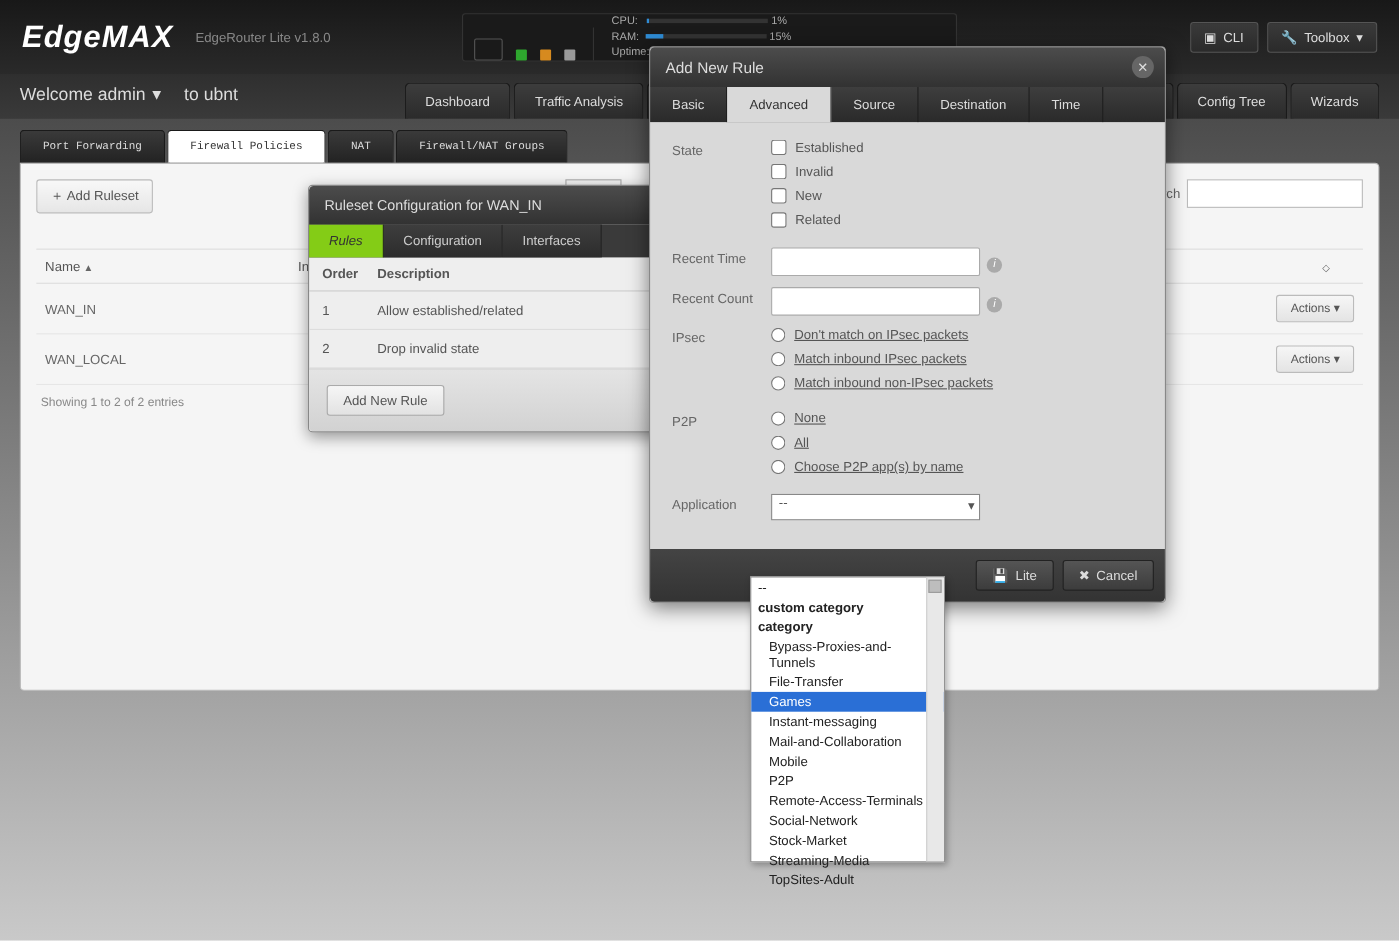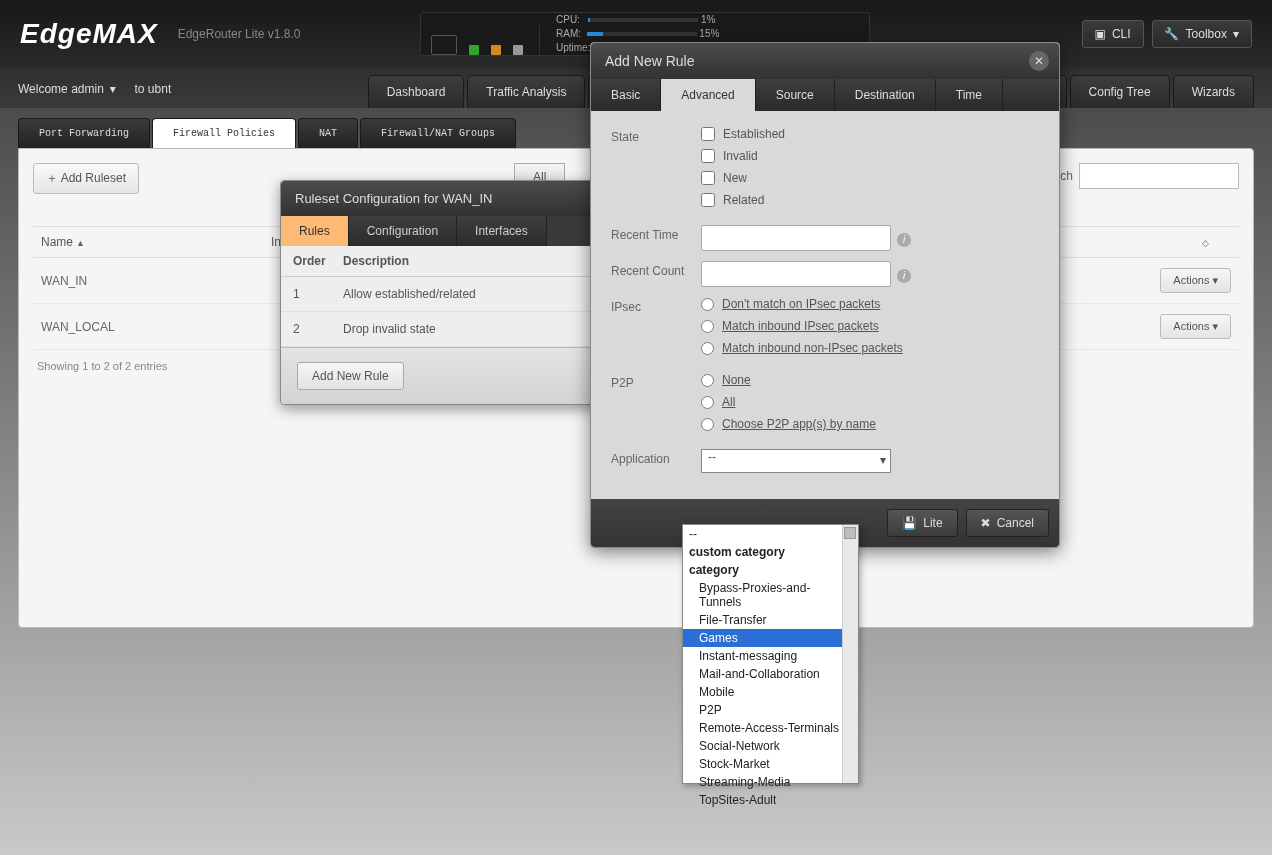--- a/index.html
+++ b/index.html
@@ -11,21 +11,21 @@
 .statsbox { position:absolute; left:420px; top:12px; height:44px; width:450px; background:#1a1a1a; border:1px solid #333; border-radius:3px; display:flex; align-items:flex-end; padding:0 10px; gap:12px; }
 .iface-icon { width:26px; height:20px; border:1px solid #555; border-radius:2px; display:inline-block; }
 .port { width:10px; height:10px; border-radius:1px; display:inline-block; }
 .statcol { color:#aaa; font-size:10px; line-height:14px; }
 .statcol .bar { display:inline-block; width:110px; height:4px; background:#333; position:relative; vertical-align:middle; }
 .statcol .bar .fill { position:absolute; left:0; top:0; height:100%; background:#2e8cd6; }
 .top-actions { margin-left:auto; display:flex; gap:8px; }
 .btn { background: linear-gradient(180deg,#3a3a3a,#2a2a2a); border:1px solid #555; border-radius:3px; color:#ddd; padding:6px 12px; font-size:12px; cursor:pointer; display:inline-flex; align-items:center; gap:6px; }
 
 .navrow { height: 40px; background: linear-gradient(180deg,#2f2f2f,#3a3a3a); display:flex; align-items:flex-end; padding:0 18px; }
-.welcome { color:#ddd; font-size:12px; padding-bottom:12px; display:flex; align-items:flex-end; gap:6px; }
+.welcome { color:#ddd; font-size:16px; padding-bottom:12px; display:flex; align-items:flex-end; gap:6px; }
 .nav-tabs { margin-left:auto; display:flex; gap:3px; }
 .nav-tab { background:linear-gradient(180deg,#3d3d3d,#2b2b2b); border:1px solid #1a1a1a; border-bottom:none; color:#ddd; padding:9px 18px; font-size:12px; border-radius:5px 5px 0 0; cursor:pointer; }
 
 .content { padding: 10px 18px; position:relative; }
 .subtabs { display:flex; gap:2px; margin-bottom:0; }
 .subtab { background:linear-gradient(180deg,#3a3a3a,#222); color:#ddd; padding:9px 20px; font-size:10px; border-radius:4px 4px 0 0; cursor:pointer; border:1px solid #1a1a1a; border-bottom:none;font-family:Liberation Mono, monospace;}
 .subtab.active { background:#fff; color:#333; }
 
 .panel { background:#f5f5f5; border:1px solid #bbb; border-radius:0 4px 4px 4px; padding:14px; position:relative; min-height:480px;}
 .add-ruleset { background:linear-gradient(180deg,#f8f8f8,#e6e6e6); border:1px solid #bbb; border-radius:3px; padding:6px 12px; font-size:12px; color:#555; cursor:pointer; }
@@ -39,26 +39,26 @@
 .th.name { width:230px; }
 .th.iface { width:210px; }
 .th.num { width:210px; }
 .sort-arrow { font-size:9px; color:#666; margin-left:3px;}
 
 .row { display:flex; border-bottom:1px solid #e6e6e6; padding:10px 8px; font-size:12px; color:#666; align-items:center;}
 .actions-btn { margin-left:auto; background:linear-gradient(180deg,#f6f6f6,#e4e4e4); border:1px solid #bbb; border-radius:3px; padding:5px 12px; font-size:11px; color:#555; cursor:pointer;}
 .showing { color:#888; font-size:11px; margin-top:10px; padding-left:4px;}
 
 
-.modal-ruleset { position:absolute; left:280px; top:180px; width:560px; background:#eee; border:1px solid #888; border-radius:4px; box-shadow:0 4px 14px rgba(0,0,0,0.4); }
+.modal-ruleset { position:absolute; left:280px; top:168px; width:560px; background:#eee; border:1px solid #888; border-radius:4px; box-shadow:0 4px 14px rgba(0,0,0,0.4); }
 .modal-head { background:linear-gradient(180deg,#4c4c4c,#323232); color:#ddd; padding:10px 14px; font-size:13px; border-radius:4px 4px 0 0; position:relative;}
 .modal-close { position:absolute; right:10px; top:8px; width:20px; height:20px; background:#666; border-radius:50%; color:#ddd; text-align:center; line-height:20px; font-size:12px; cursor:pointer;}
 .modal-subtabs { display:flex; background:#3a3a3a; }
 .modal-subtab { padding:8px 18px; color:#ccc; font-size:12px; cursor:pointer; background:linear-gradient(180deg,#3e3e3e,#2c2c2c); border-right:1px solid #222;}
-.modal-subtab.active { background:#fdba74; color:#333; }
+.modal-subtab.active { background:#84cc16; color:#333;font-style:italic; }
 .rules-head { display:flex; padding:8px 12px; border-bottom:1px solid #ccc; color:#555; font-weight:bold; font-size:12px;align-items:flex-end;}
 .rules-row { display:flex; padding:10px 12px; border-bottom:1px solid #ddd; font-size:12px; color:#555;}
 .rules-row .ord { width:50px;}
 .add-rule-btn { margin:10px 12px; background:linear-gradient(180deg,#f6f6f6,#e2e2e2); border:1px solid #aaa; padding:6px 14px; font-size:12px; color:#555; border-radius:3px; cursor:pointer;}
 
 
 .modal-rule { position:absolute; left:590px; top:42px; width:470px; background:#d9d9d9; border:1px solid #888; border-radius:4px; box-shadow:0 4px 18px rgba(0,0,0,0.5); z-index:5;}
 .modal-rule .modal-head { font-size:14px; }
 .rule-tabs { display:flex; background:linear-gradient(180deg,#3e3e3e,#2a2a2a); }
 .rule-tab { padding:9px 20px; color:#ddd; font-size:12px; cursor:pointer; border-right:1px solid #1f1f1f;}

